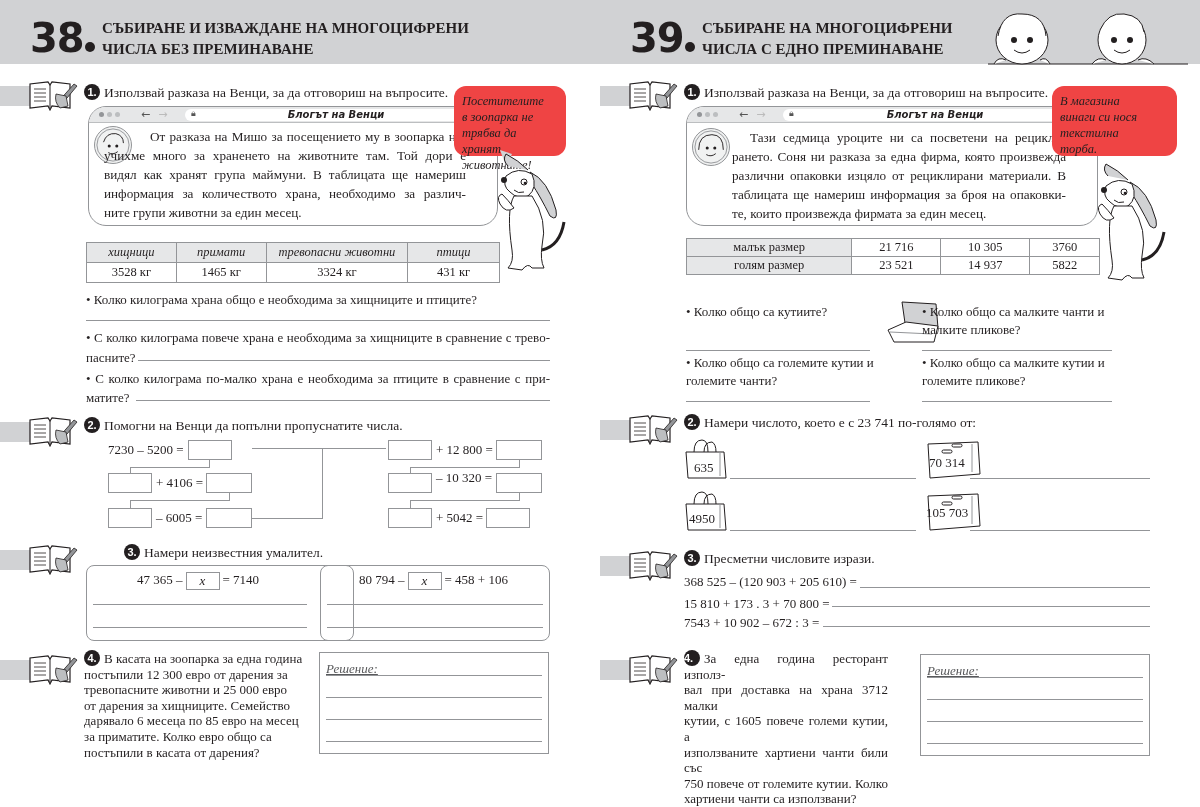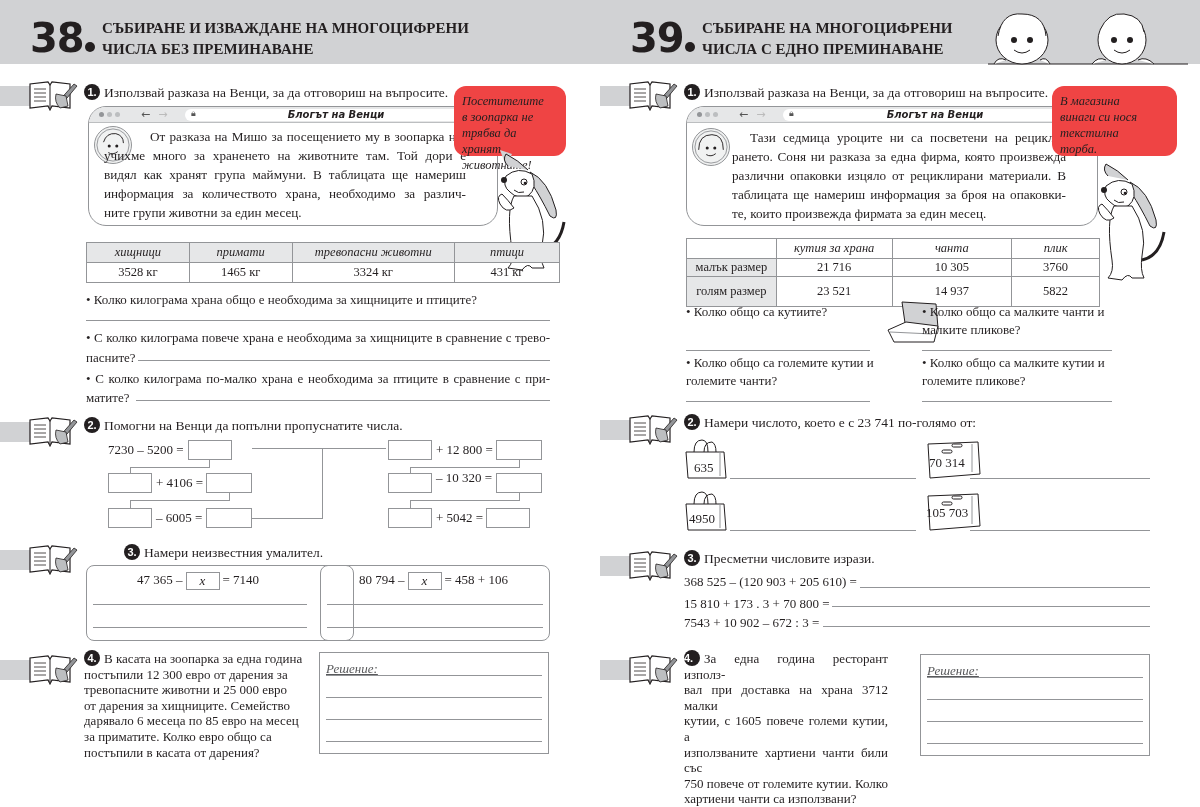--- a/index.html
+++ b/index.html
@@ -113,21 +113,21 @@
     <path d="M18 26 Q30 16 44 24 Q50 38 40 46 Q30 50 22 42 Q14 36 18 26 Z" fill="#fff" stroke="#231f20" stroke-width="1"></path>
     <circle cx="16" cy="30" r="3" fill="#231f20"></circle>
     <circle cx="36" cy="32" r="3" fill="#fff" stroke="#231f20"></circle>
       <circle cx="37" cy="33" r="1.3" fill="#231f20"></circle>
     <path d="M26 40 Q30 44 36 42" fill="none" stroke="#231f20"></path>
     <path d="M26 46 Q18 60 24 100 Q26 112 20 118 L34 120 Q40 112 44 118 L56 118 Q52 110 54 96 Q60 70 44 46 Z" fill="#fff" stroke="#231f20" stroke-width="1"></path>
     <path d="M12 54 Q8 46 14 44 Q20 50 26 58 Q18 64 12 54 Z" fill="#fff" stroke="#231f20"></path>
     <path d="M54 100 Q72 96 76 72" fill="none" stroke="#231f20" stroke-width="3"></path>
   </svg>
 
-  <table class="data" style="left:86px; top:242px; width:474px;padding-left:12px;">
+  <table class="data" style="left:86px; top:242px; width:414px;padding-left:12px;">
     <tbody>
         <tr class="hdr-shade">
       <th style="width:90px;">хищници</th>
       <th style="width:90px;">примати</th>
       <th style="width:142px;">тревопасни животни</th>
       <th style="width:92px;">птици</th>
     </tr>
     <tr>
       <td>3528 кг</td>
       <td>1465 кг</td>
@@ -334,34 +334,28 @@
     <circle cx="36" cy="32" r="3" fill="#fff" stroke="#231f20"></circle>
       <circle cx="37" cy="33" r="1.3" fill="#231f20"></circle>
     <path d="M26 40 Q30 44 36 42" fill="none" stroke="#231f20"></path>
     <path d="M26 46 Q18 60 24 100 Q26 112 20 118 L34 120 Q40 112 44 118 L56 118 Q52 110 54 96 Q60 70 44 46 Z" fill="#fff" stroke="#231f20" stroke-width="1"></path>
     <path d="M12 54 Q8 46 14 44 Q20 50 26 58 Q18 64 12 54 Z" fill="#fff" stroke="#231f20"></path>
     <path d="M54 100 Q72 96 76 72" fill="none" stroke="#231f20" stroke-width="3"></path>
   </svg>
 
   <table class="data" style="left:86px; top:238px; width:414px;">
     <tbody>
-        <tr>
-      <th style="width:90px; font-style:normal;"></th>
-      <th style="width:116px;">кутия за храна</th>
-      <th style="width:120px;">чанта</th>
-      <th style="width:88px;">плик</th>
-    </tr>
     <tr>
       <td class="hdr-shade" style="height:18px;">малък размер</td>
       <td style="height:18px;">21 716</td>
       <td style="height:18px;">10 305</td>
       <td style="height:18px;">3760</td>
     </tr>
     <tr>
-      <td class="hdr-shade" style="height:30px;">голям размер</td>
+      <td class="hdr-shade" style="height:18px;">голям размер</td>
       <td style="height:18px;">23 521</td>
       <td style="height:18px;">14 937</td>
       <td style="height:18px;">5822</td>
     </tr>
   </tbody>
     </table>
 
   <div class="q" style="left:86px; top:303px;">• Колко общо са кутиите?</div>
   <svg style="position:absolute; left:286px; top:300px; width:54px; height:44px;" viewBox="0 0 54 44">
     <path d="M16 2 L50 4 L52 28 L20 30 Z" fill="#d1d2d4" stroke="#231f20" stroke-width="1"></path>

